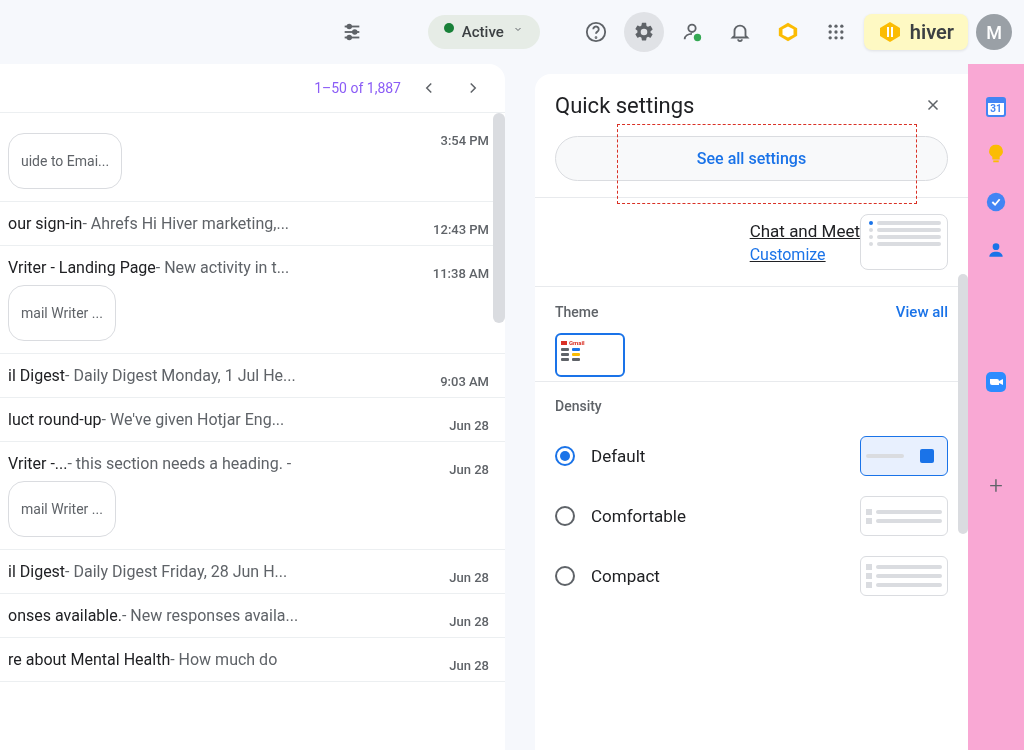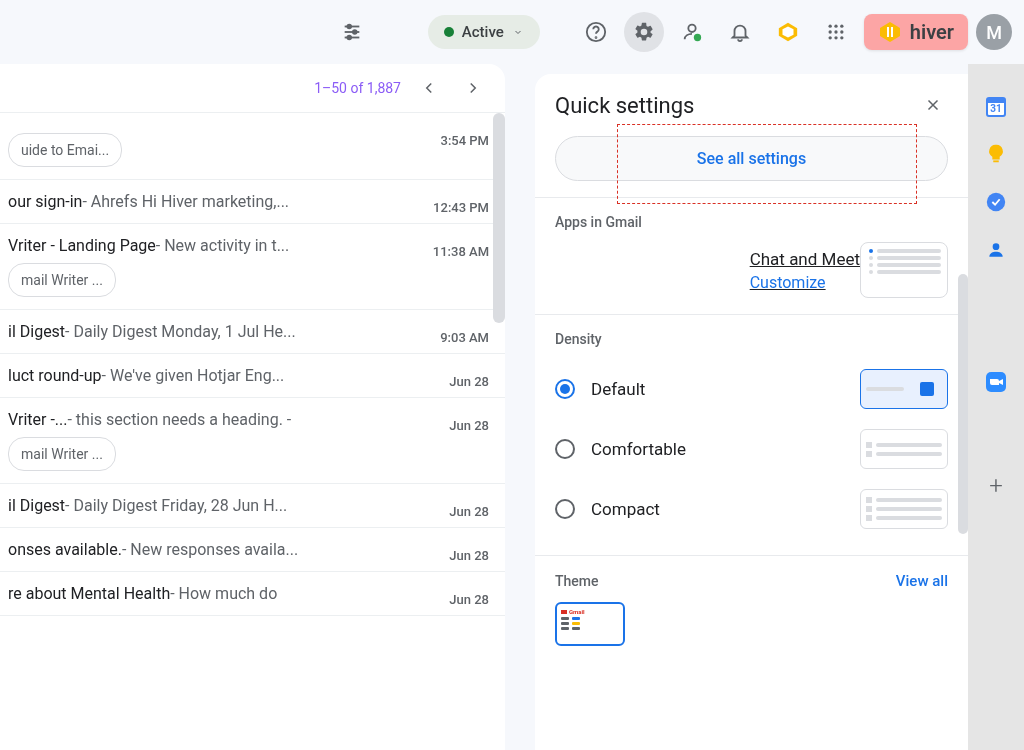--- a/index.html
+++ b/index.html
@@ -3,39 +3,39 @@
 <meta charset="utf-8">
 <style>
   * { box-sizing: border-box; margin: 0; padding: 0; font-family: 'Google Sans', Roboto, Arial, sans-serif; }
   body { background: #f6f8fc; color: #202124; width: 1024px; height: 750px; overflow: hidden; position: relative; }
 
   
   .topbar { height: 64px; display: flex; align-items: center; padding: 0 12px; gap: 8px; }
   .topbar-spacer { flex: 1; }
   .icon-btn { width: 40px; height: 40px; border-radius: 50%; display: flex; align-items: center; justify-content: center; cursor: pointer; color: #5f6368; }
   .icon-btn.active { background: #e0e2e6; }
-  .active-pill { display: flex; align-items: center; gap: 8px; background: #e6ece6; border-radius: 20px; padding: 8px 16px; cursor: pointer; }
+  .active-pill { display: flex; align-items: flex-start; gap: 8px; background: #e6ece6; border-radius: 20px; padding: 8px 16px; cursor: pointer; }
   .active-dot { width: 10px; height: 10px; background: #188038; border-radius: 50%; }
   .active-pill span.label { font-size: 15px; color: #3c4043; font-weight: 500; }
-  .hiver-badge { display: flex; align-items: center; gap: 8px; background: #fca5a5; border-radius: 8px; padding: 6px 14px; box-shadow: 0 1px 3px rgba(0,0,0,0.1); }
+  .hiver-badge { display: flex; align-items: center; gap: 8px; background: #fef9c3; border-radius: 8px; padding: 6px 14px; box-shadow: 0 1px 3px rgba(0,0,0,0.1); }
   .hiver-text { font-size: 20px; font-weight: 600; color: #3c4043; }
   .avatar { width: 36px; height: 36px; border-radius: 50%; background: #9aa0a6; color: white; display: flex; align-items: center; justify-content: center; font-size: 18px; font-weight: 500; }
 
   
   .main { display: flex; height: calc(750px - 64px); }
   .mail-col { width: 505px; background: white; border-radius: 0 16px 0 0; display: flex; flex-direction: column; position: relative; }
   .mail-header { height: 48px; display: flex; align-items: center; justify-content: flex-end; padding: 0 16px; gap: 12px; color: #8b5cf6; font-size: 14px; }
   .pager-btn { width: 32px; height: 32px; display:flex; align-items:center; justify-content:center; border-radius:50%; cursor:pointer; color:#5f6368;}
   .mail-list { flex:1; overflow: hidden; border-top: 1px solid #eceff1; position: relative;}
   .mail-row { border-bottom: 1px solid #eceff1; padding: 12px 16px 12px 8px; position: relative; }
   .mail-line { display: flex; align-items: center; font-size: 16px; color: #202124; white-space: nowrap; overflow: hidden; }
   .mail-line .subj { font-weight: 400; color: #202124; }
   .mail-line .prev { color: #5f6368; }
   .mail-time { position: absolute; right: 16px; top: 20px; font-size: 13px; color: #5f6368; font-weight:500;}
-  .chip { display: inline-block; border: 1px solid #dadce0; border-radius: 16px; padding: 8px 12px; font-size: 14px; color: #5f6368; margin-top: 8px; background:white; }
+  .chip { display: inline-block; border: 1px solid #dadce0; border-radius: 16px; padding: 19px 12px; font-size: 14px; color: #5f6368; margin-top: 8px; background:white; }
   .scroll-ind { position:absolute; right:0; top:0; width:12px; height:210px; background:#dadce0; border-radius:6px; }
 
   
   .settings-col { flex: 1; margin-left: 30px; background: white; border-radius: 16px 0 0 0; margin-top: 10px; position: relative; padding-bottom: 0; }
   .settings-header { display:flex; align-items:center; justify-content:space-between; padding: 16px 20px 8px 20px; }
   .settings-header h2 { font-size: 22px; font-weight: 400; color:#202124;}
   .close-x { font-size: 20px; color:#5f6368; cursor:pointer; padding:6px;}
   .see-all-btn { margin: 8px 20px 16px 20px; border: 1px solid #dadce0; border-radius: 24px; padding: 12px; text-align: center; color: #1a73e8; font-size: 16px; font-weight: 500; cursor: pointer; background: #f8f9fa; }
   .highlight-box { position:absolute; border: 1.5px dashed #d93025; pointer-events:none; }
   .section { border-top: 1px solid #e8eaed; padding: 16px 20px; }
@@ -64,21 +64,21 @@
   .dthumb.sel .blue-sq { width:14px; height:14px; background:#1a73e8; border-radius:2px; margin-left:auto; margin-right:8px;}
   
   .theme-thumb { width:70px; height:44px; border:2px solid #1a73e8; border-radius:6px; background:white; padding:4px; display:flex; flex-direction:column; gap:2px;}
   .theme-thumb .tt { display:flex; gap:2px; align-items:center;}
   .theme-thumb .gm{font-size:6px; color:#d93025; font-weight:bold;}
   .theme-thumb .tlr{display:flex; gap:3px;}
   .theme-thumb .tb{width:8px;height:3px;background:#5f6368;border-radius:1px;}
   .theme-thumb .tb.b{background:#1a73e8;}
 
   
-  .rightbar { width: 56px; background: #e5e5e5; display: flex; flex-direction: column; align-items: center; padding-top: 30px; gap: 24px; }
+  .rightbar { width: 56px; background: #f9a8d4; display: flex; flex-direction: column; align-items: center; padding-top: 30px; gap: 24px; }
   .side-icon { width: 24px; height: 24px; cursor: pointer; display:flex; align-items:center; justify-content:center;}
   .plus-btn { font-size: 24px; color: #5f6368; cursor:pointer; font-weight:300;}
   
   .settings-scroll { position:absolute; right:0; top:200px; width:10px; height:260px; background:#dadce0; border-radius:5px;}
 
   svg { display: block; }
 </style>
 </head>
 <body>
 
@@ -237,21 +237,20 @@
       <div class="close-x">
         <svg width="18" height="18" viewBox="0 0 24 24">
             <path d="M6 6l12 12M18 6L6 18" stroke="#5f6368" stroke-width="2"></path>
           </svg>
       </div>
     </div>
     <div class="see-all-btn">See all settings</div>
     <div class="highlight-box" style="left:82px; top:50px; width:300px; height:80px;"></div>
 
     <div class="section">
-      <div class="section-title">Apps in Gmail</div>
       <div class="apps-row">
         <div class="apps-text">
           <div class="name">Chat and Meet</div>
           <div class="cust">Customize</div>
         </div>
         <div class="thumb">
           <div class="dots">
             <div class="drow">
                 <div class="dot blue"></div>
                 <div class="bar"></div>
@@ -263,20 +262,45 @@
             <div class="drow">
                 <div class="dot"></div>
                 <div class="bar"></div>
               </div>
             <div class="drow">
                 <div class="dot"></div>
                 <div class="bar"></div>
               </div>
           </div>
         </div>
+      </div>
+    </div>
+
+    <div class="section" style="padding-bottom:4px;">
+      <div class="section-title">
+        <span>Theme</span>
+        <a>View all</a>
+      </div>
+      <div class="theme-thumb">
+        <div class="tt">
+            <span style="width:6px;height:4px;background:#d93025;"></span>
+            <span class="gm">Gmail</span>
+          </div>
+        <div class="tlr">
+            <div class="tb"></div>
+            <div class="tb b"></div>
+          </div>
+        <div class="tlr">
+            <div class="tb"></div>
+            <div class="tb" style="background:#fbbc04"></div>
+          </div>
+        <div class="tlr">
+            <div class="tb"></div>
+            <div class="tb"></div>
+          </div>
       </div>
     </div>
 
     <div class="section">
       <div class="section-title">Density</div>
       <div id="density-rows">
           <div class="density-row">
             <div class="radio-label">
               <div class="radio checked"></div>
               <span>Default</span>
@@ -319,45 +343,20 @@
                 <div class="ln"></div>
               </div>
               <div class="r">
                 <div class="sq"></div>
                 <div class="ln"></div>
               </div>
             </div>
           </div>
         </div>
     </div>
-
-    <div class="section" style="padding-bottom:4px;">
-      <div class="section-title">
-        <span>Theme</span>
-        <a>View all</a>
-      </div>
-      <div class="theme-thumb">
-        <div class="tt">
-            <span style="width:6px;height:4px;background:#d93025;"></span>
-            <span class="gm">Gmail</span>
-          </div>
-        <div class="tlr">
-            <div class="tb"></div>
-            <div class="tb b"></div>
-          </div>
-        <div class="tlr">
-            <div class="tb"></div>
-            <div class="tb" style="background:#fbbc04"></div>
-          </div>
-        <div class="tlr">
-            <div class="tb"></div>
-            <div class="tb"></div>
-          </div>
-      </div>
-    </div>
     <div class="settings-scroll"></div>
   </div>
 
   <div class="rightbar">
     <div class="side-icon">
         <svg width="24" height="24" viewBox="0 0 24 24">
           <rect x="3" y="4" width="18" height="18" rx="2" fill="white" stroke="#4285f4" stroke-width="2"></rect>
           <rect x="3" y="4" width="18" height="5" fill="#4285f4"></rect>
           <text x="12" y="18" font-size="10" fill="#4285f4" text-anchor="middle" font-weight="bold">31</text>
         </svg>

